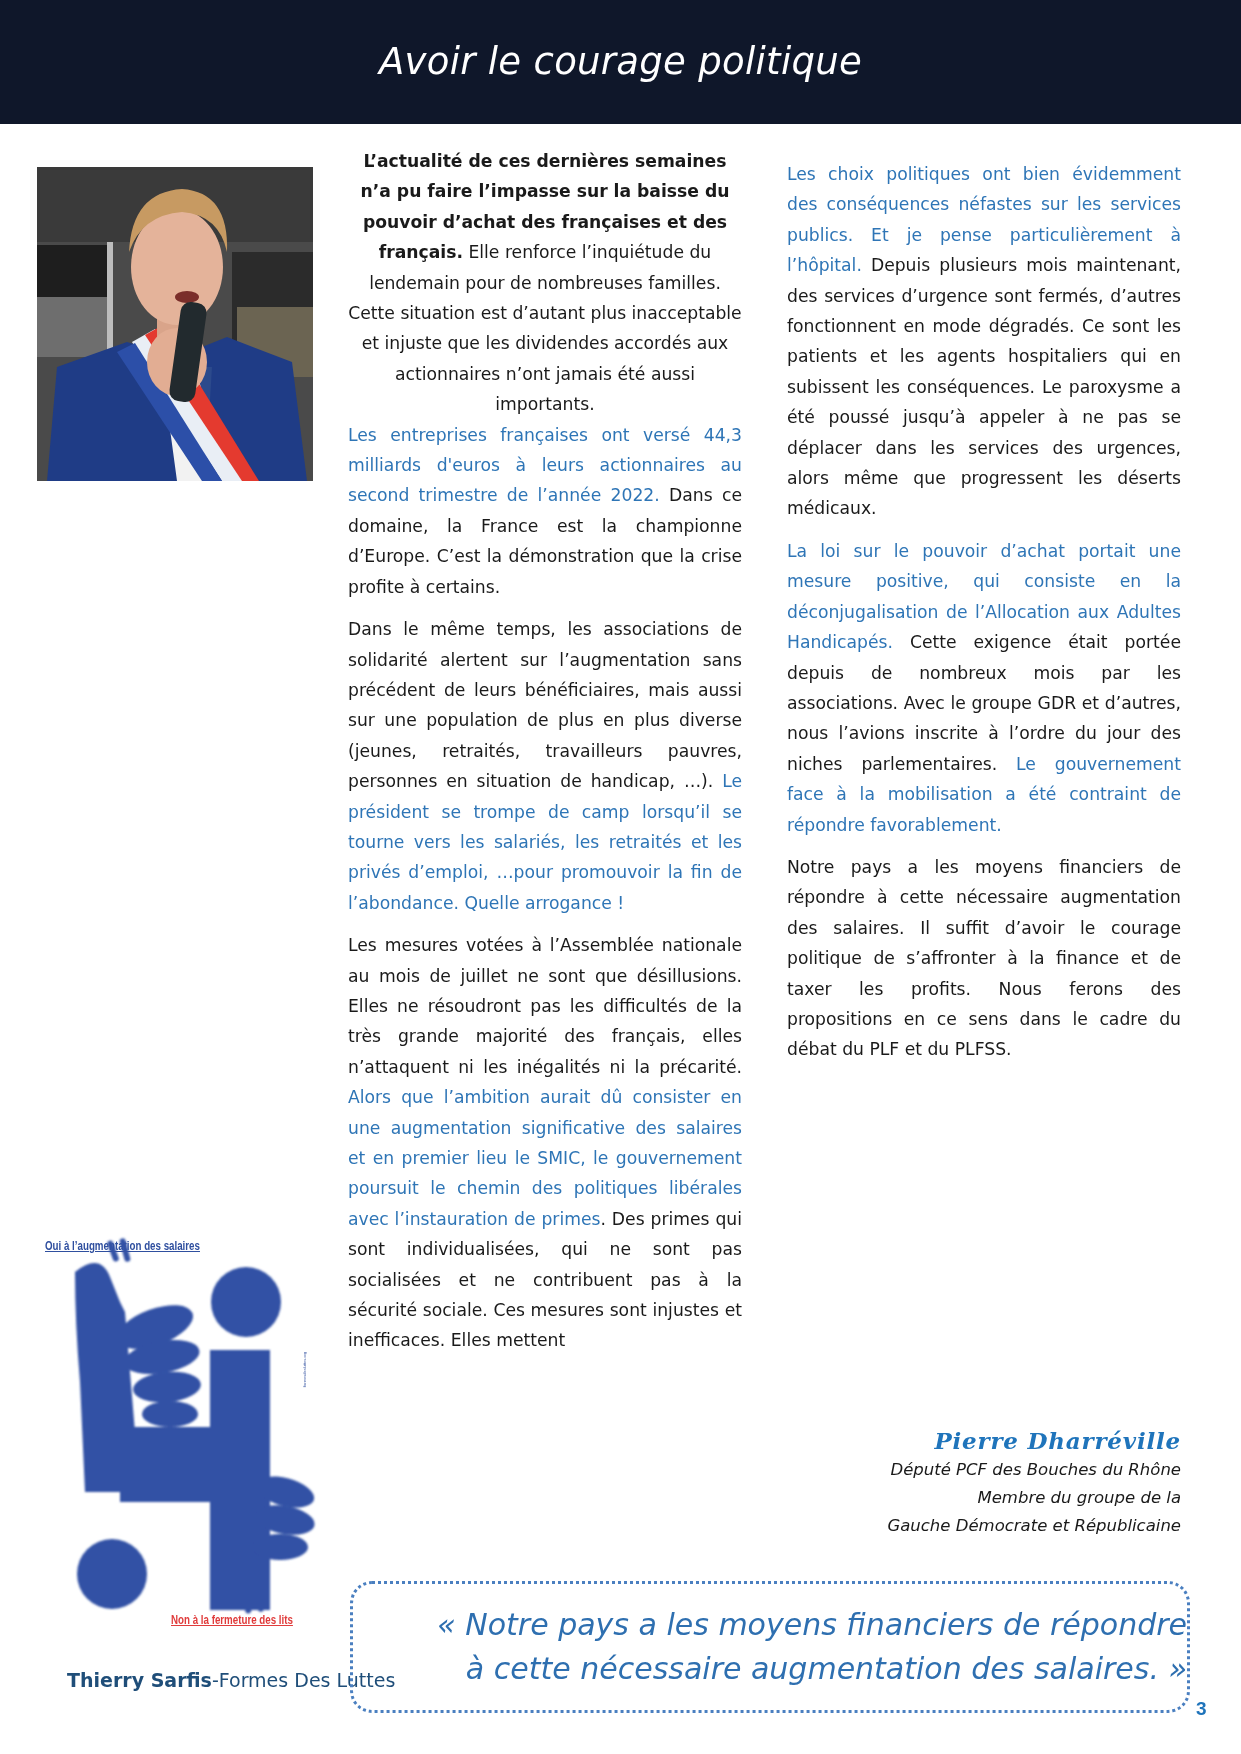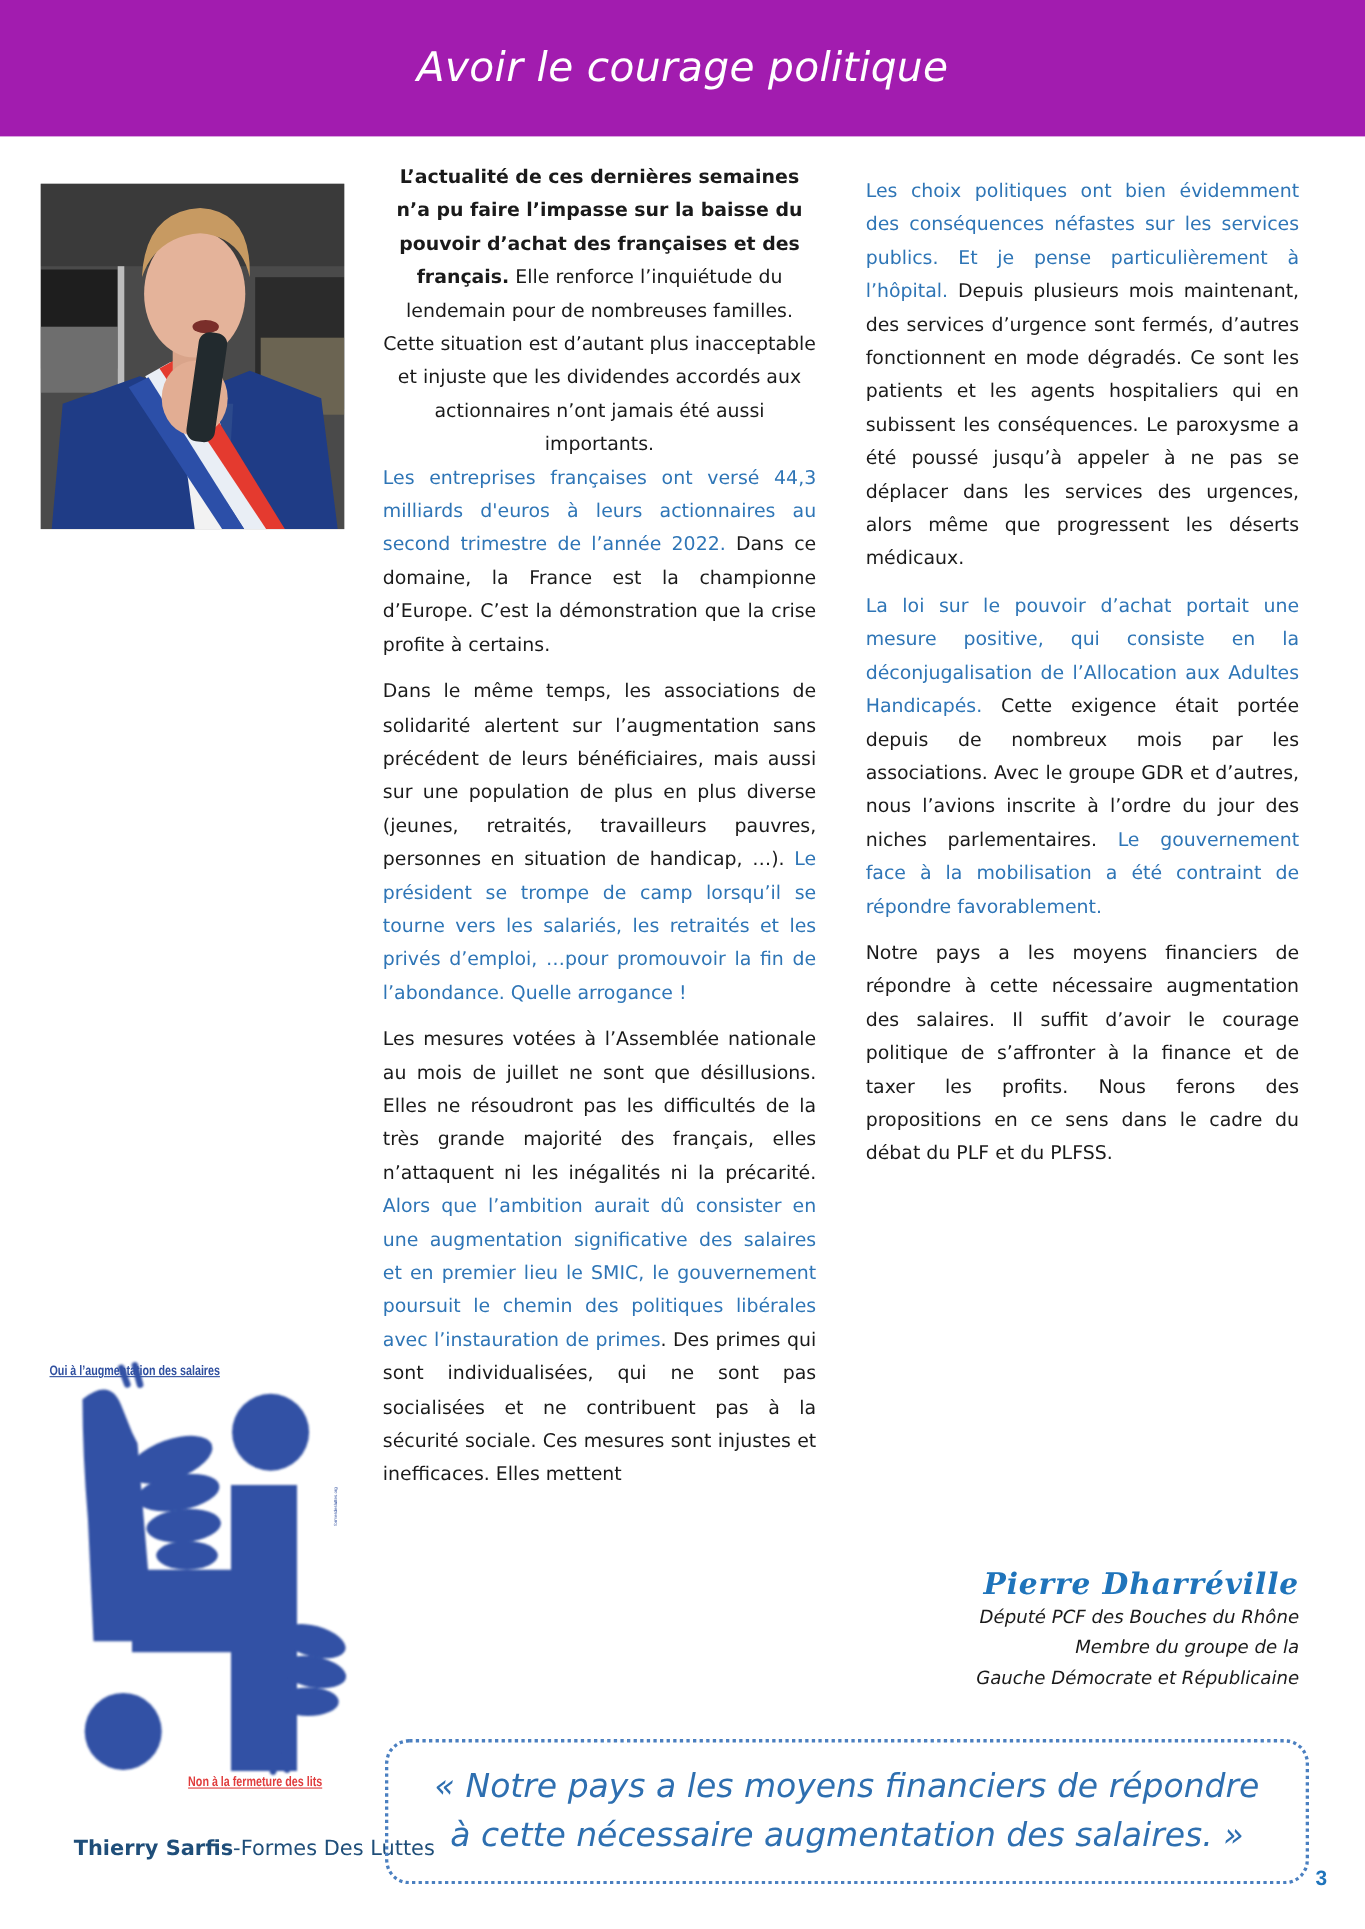--- a/index.html
+++ b/index.html
@@ -4,21 +4,21 @@
 <style>
   html, body { margin: 0; padding: 0; }
   body {
     width: 1241px; height: 1754px; position: relative; overflow: hidden;
     background: #ffffff;
     font-family: "Liberation Sans", "DejaVu Sans", sans-serif;
     color: #1a1a1a;
   }
   .header-banner {
     position: absolute; left: 0; top: 0; width: 1241px; height: 124px;
-    background: #a21caf;
+    background: #0f172a;
     display: flex; flex-direction: column; align-items: center; justify-content: center;
   }
   .header-line {
     color: #ffffff; font-style: italic; font-weight: 300;
     font-family: "DejaVu Sans", sans-serif;
     font-size: 37px; line-height: 50px; letter-spacing: 0.3px;
   }
   .photo {
     position: absolute; left: 37px; top: 167px; width: 276px; height: 314px;
     overflow: hidden; background: #3d3d3d;
@@ -57,30 +57,30 @@
   .col-right { left: 787px; top: 159px; width: 394px; }
   .col .blue { color: #2e75b6; font-weight: normal; }
   .col .lead { font-weight: bold; }
   .centered { text-align: center; }
 
   .signature {
     position: absolute; right: 60px; top: 1426px; text-align: right;
   }
   .sig-name {
     font-family: "DejaVu Serif", serif; font-style: italic; font-weight: bold;
-    font-size: 27px; color: #1f74bb; line-height: 30px; letter-spacing: 0.8px;
+    font-size: 23px; color: #1f74bb; line-height: 30px; letter-spacing: 0.8px;
   }
   .sig-line {
     font-family: "DejaVu Sans", sans-serif; font-style: italic; font-size: 16.5px;
     line-height: 28px; color: #1a1a1a;
   }
   .quote-box {
     position: absolute; left: 350px; top: 1581px; width: 834px; height: 126px;
     border: 3px dotted #4a7fc0; border-radius: 22px;
-    display: flex; flex-direction: column; align-items: center; justify-content: center;
+    display: flex; flex-direction: column; align-items: flex-end; justify-content: center;
   }
   .quote-line {
     font-family: "DejaVu Sans", sans-serif; font-style: italic; font-weight: 300;
     color: #2e6fb0; font-size: 30px; line-height: 44px; white-space: nowrap;
   }
   .page-number {
     position: absolute; left: 1196px; top: 1698px; font-size: 19px; font-weight: bold;
     color: #1f74bb; font-family: "Liberation Sans", sans-serif;
   }
 </style>

